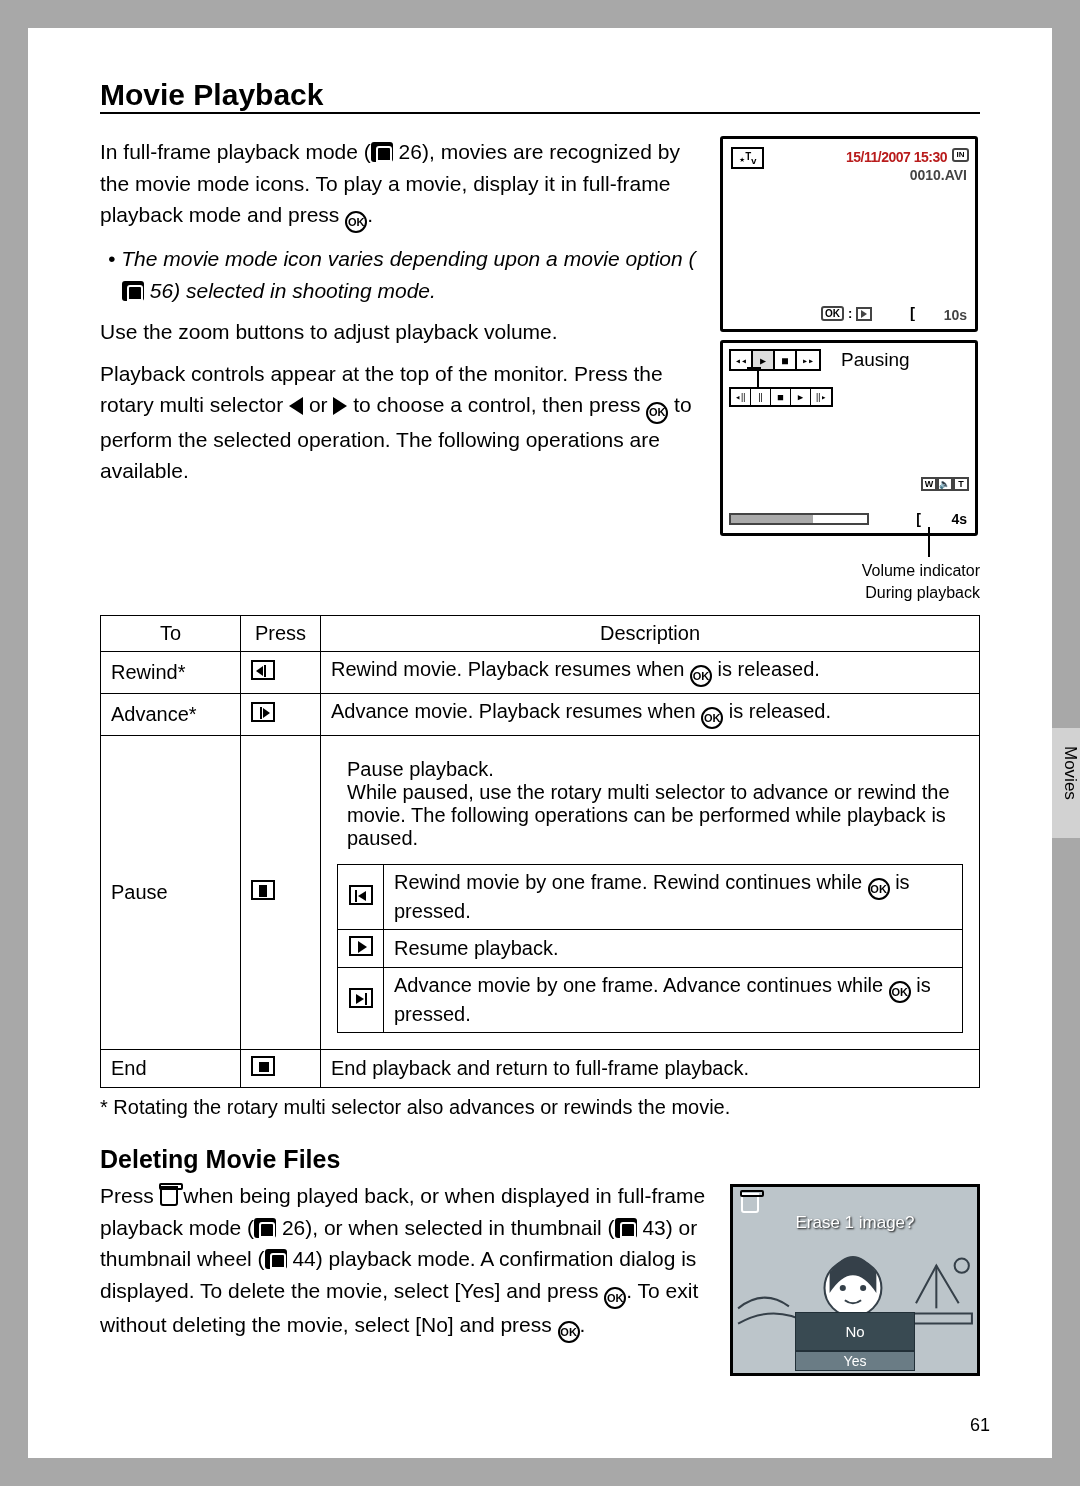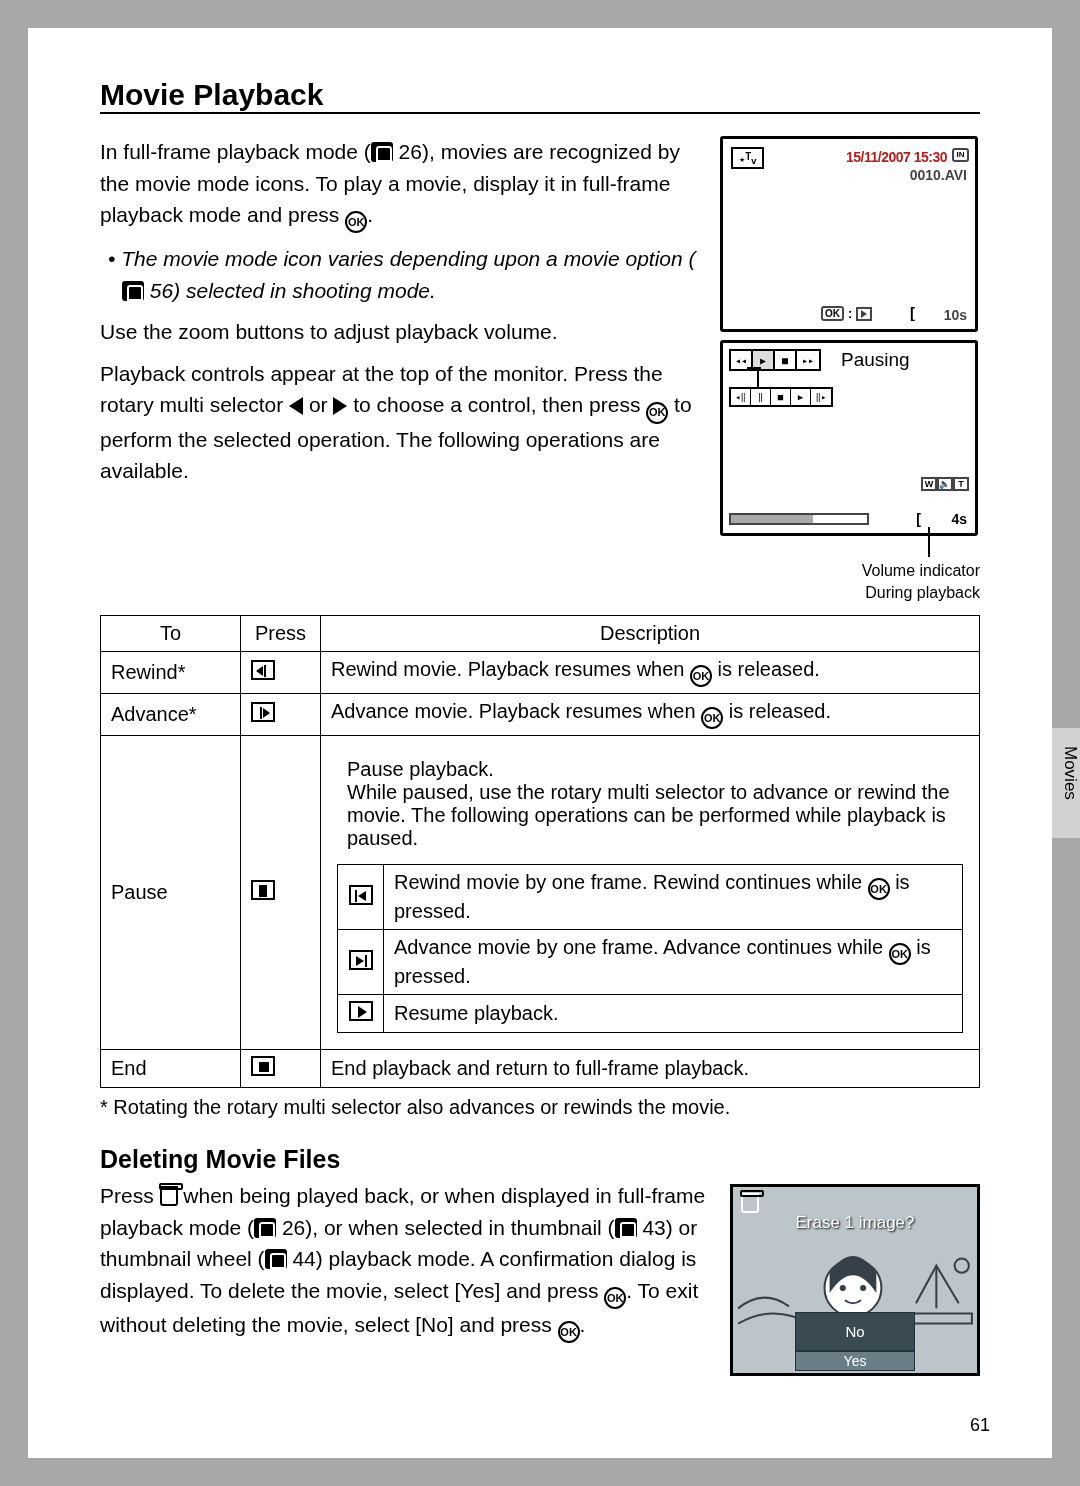--- a/index.html
+++ b/index.html
@@ -565,26 +565,26 @@
       <td style="padding:16px;">
         <div style="padding:6px 10px; white-space:pre-line;">Pause playback.
 While paused, use the rotary multi selector to advance or rewind the movie. The following operations can be performed while playback is paused.</div>
         <table class="inner-table">
           <tbody>
                 <tr>
             <td class="icon-col"><span class="btn-icon frew"></span></td>
             <td><span>Rewind movie by one frame. Rewind continues while </span><span class="ok-icon">OK</span><span> is pressed.</span></td>
           </tr>
           <tr>
+            <td class="icon-col"><span class="btn-icon play"></span></td>
+            <td>Resume playback.</td>
+          </tr>
+          <tr>
             <td class="icon-col"><span class="btn-icon fadv"></span></td>
             <td><span>Advance movie by one frame. Advance continues while </span><span class="ok-icon">OK</span><span> is pressed.</span></td>
-          </tr>
-          <tr>
-            <td class="icon-col"><span class="btn-icon play"></span></td>
-            <td>Resume playback.</td>
           </tr>
         </tbody>
             </table>
       </td>
     </tr>
     <tr>
       <td>End</td>
       <td class="press-cell"><span class="btn-icon stop"></span></td>
       <td>End playback and return to full-frame playback.</td>
     </tr>

